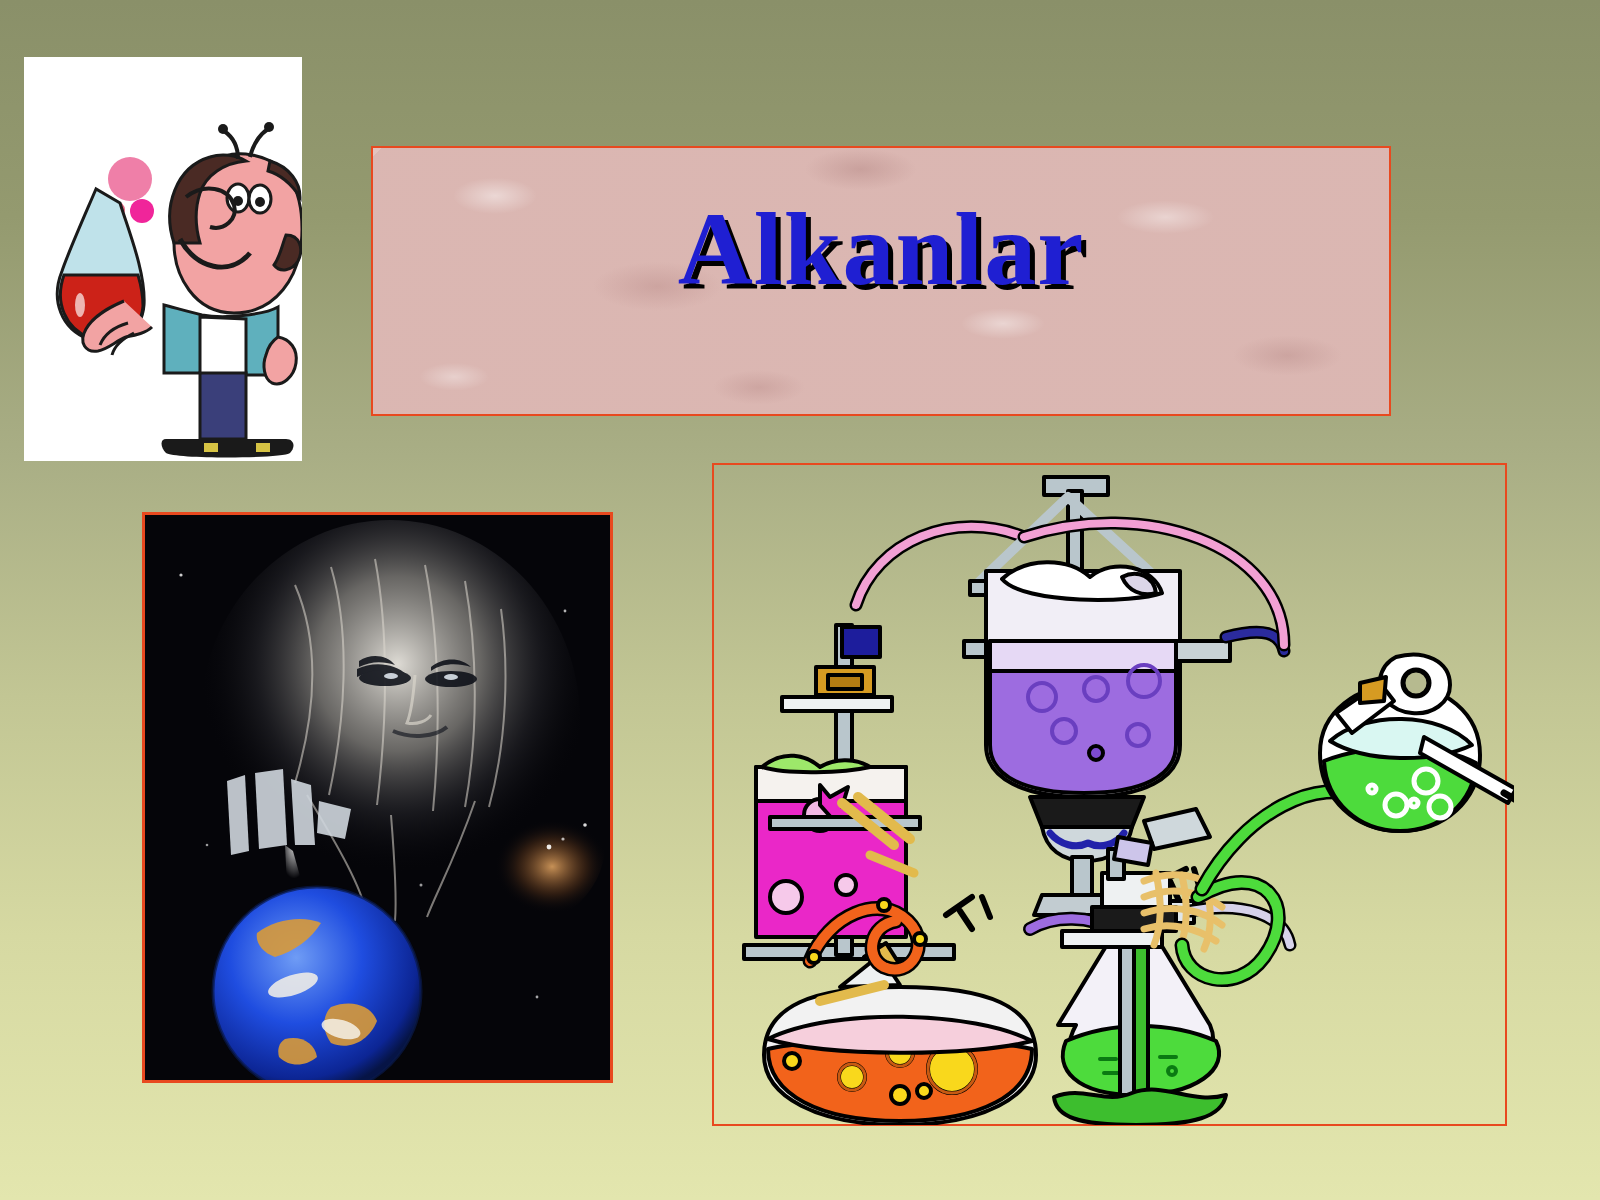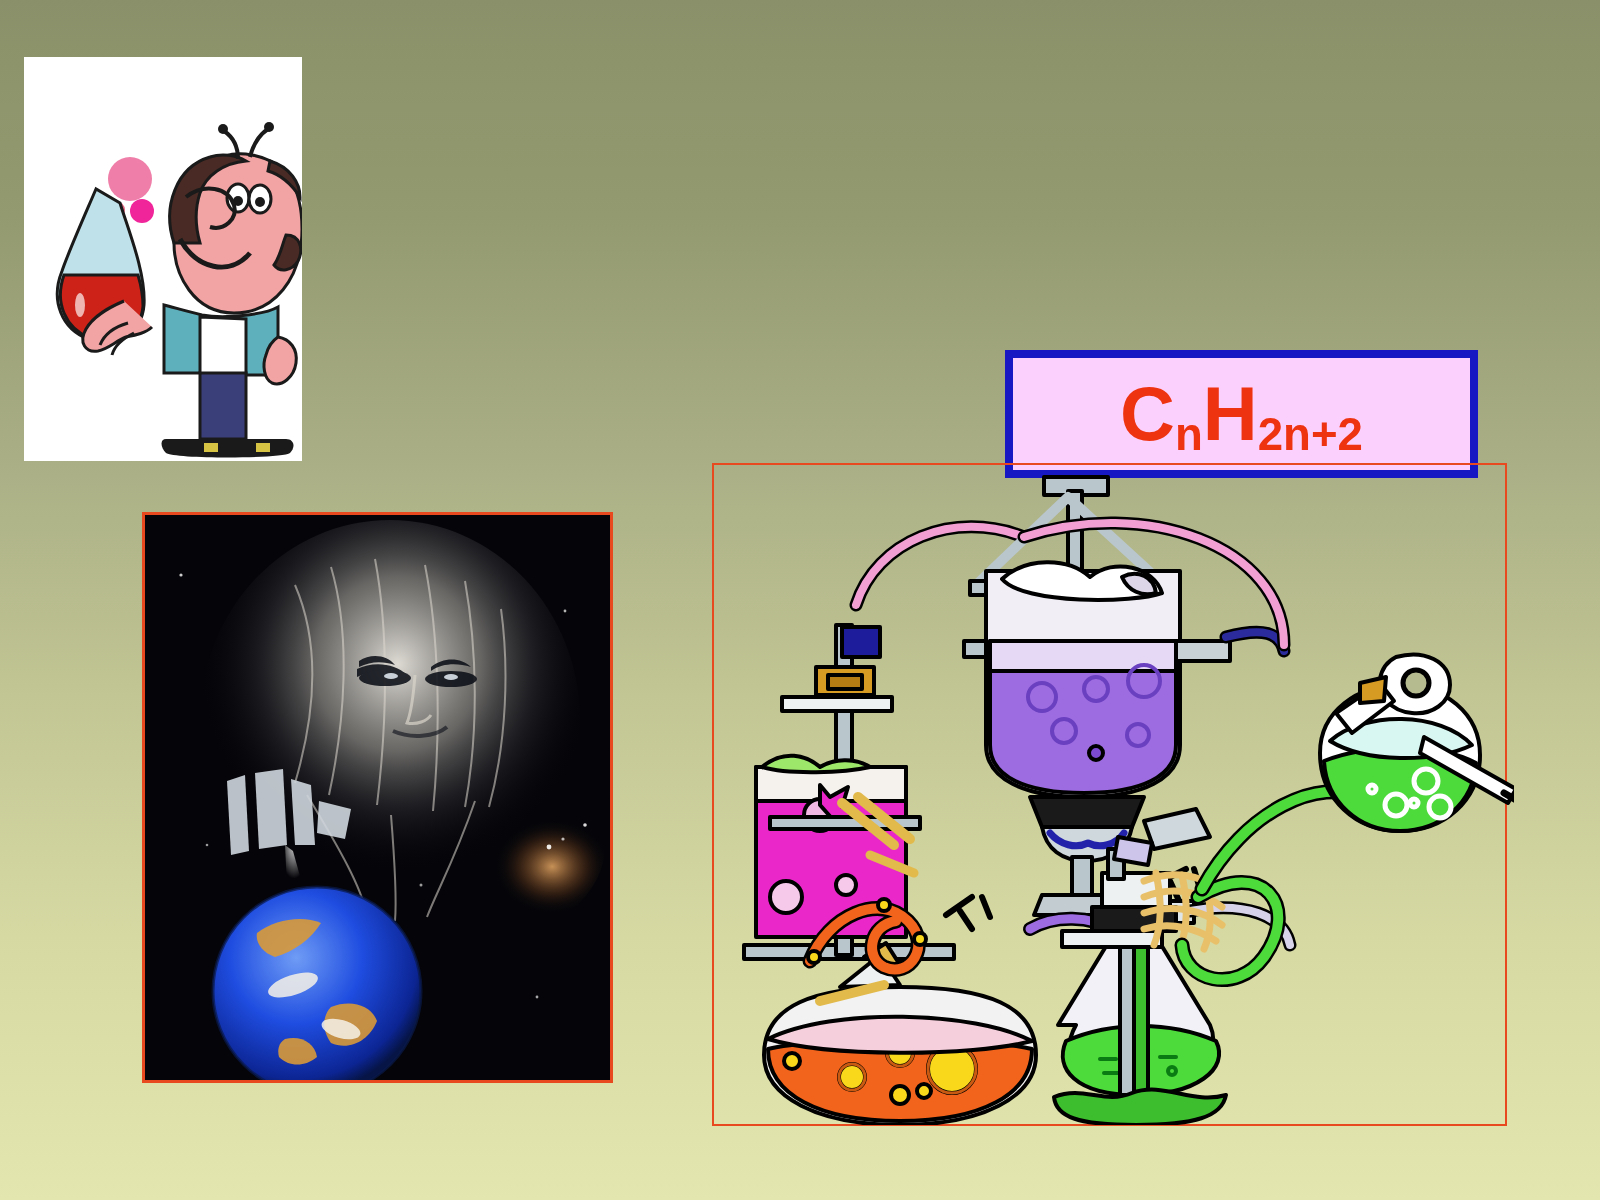--- a/index.html
+++ b/index.html
@@ -152,24 +152,24 @@
       <path d="M110 276 C98 282 90 290 88 298" fill="none" stroke="#1a1a1a" stroke-width="3"></path>
 
       <path d="M254 280 C266 282 274 292 272 306 C270 320 258 330 248 326 C240 322 238 308 242 298 C244 290 248 284 254 280 Z" fill="#f2a3a3" stroke="#1a1a1a" stroke-width="3"></path>
 
       <path d="M142 382 L262 382 C270 382 272 390 266 396 C258 402 150 402 142 396 C136 390 136 382 142 382 Z" fill="#1a1a1a"></path>
       <rect x="180" y="386" width="14" height="9" fill="#d6c344"></rect>
       <rect x="232" y="386" width="14" height="9" fill="#d6c344"></rect>
     </svg>
   </div>
 
-
-  <div id="formula-box">
-    <div id="formula-text"><span>C</span><sub>n</sub><span>H</span><sub>2n+2</sub></div>
+  <div id="title-banner">
+    <div id="title-text">Alkanlar</div>
   </div>
+
 
   <div id="cosmos-frame">
     <svg id="cosmos-inner" viewBox="0 0 471 571" width="471" height="571">
       <defs>
         <radialGradient id="neb" cx="52%" cy="36%" r="52%">
           <stop offset="0%" stop-color="#e9e6df" stop-opacity=".95"></stop>
           <stop offset="42%" stop-color="#b9b6ae" stop-opacity=".55"></stop>
           <stop offset="72%" stop-color="#4a4a50" stop-opacity=".28"></stop>
           <stop offset="100%" stop-color="#07070c" stop-opacity="0"></stop>
         </radialGradient>

